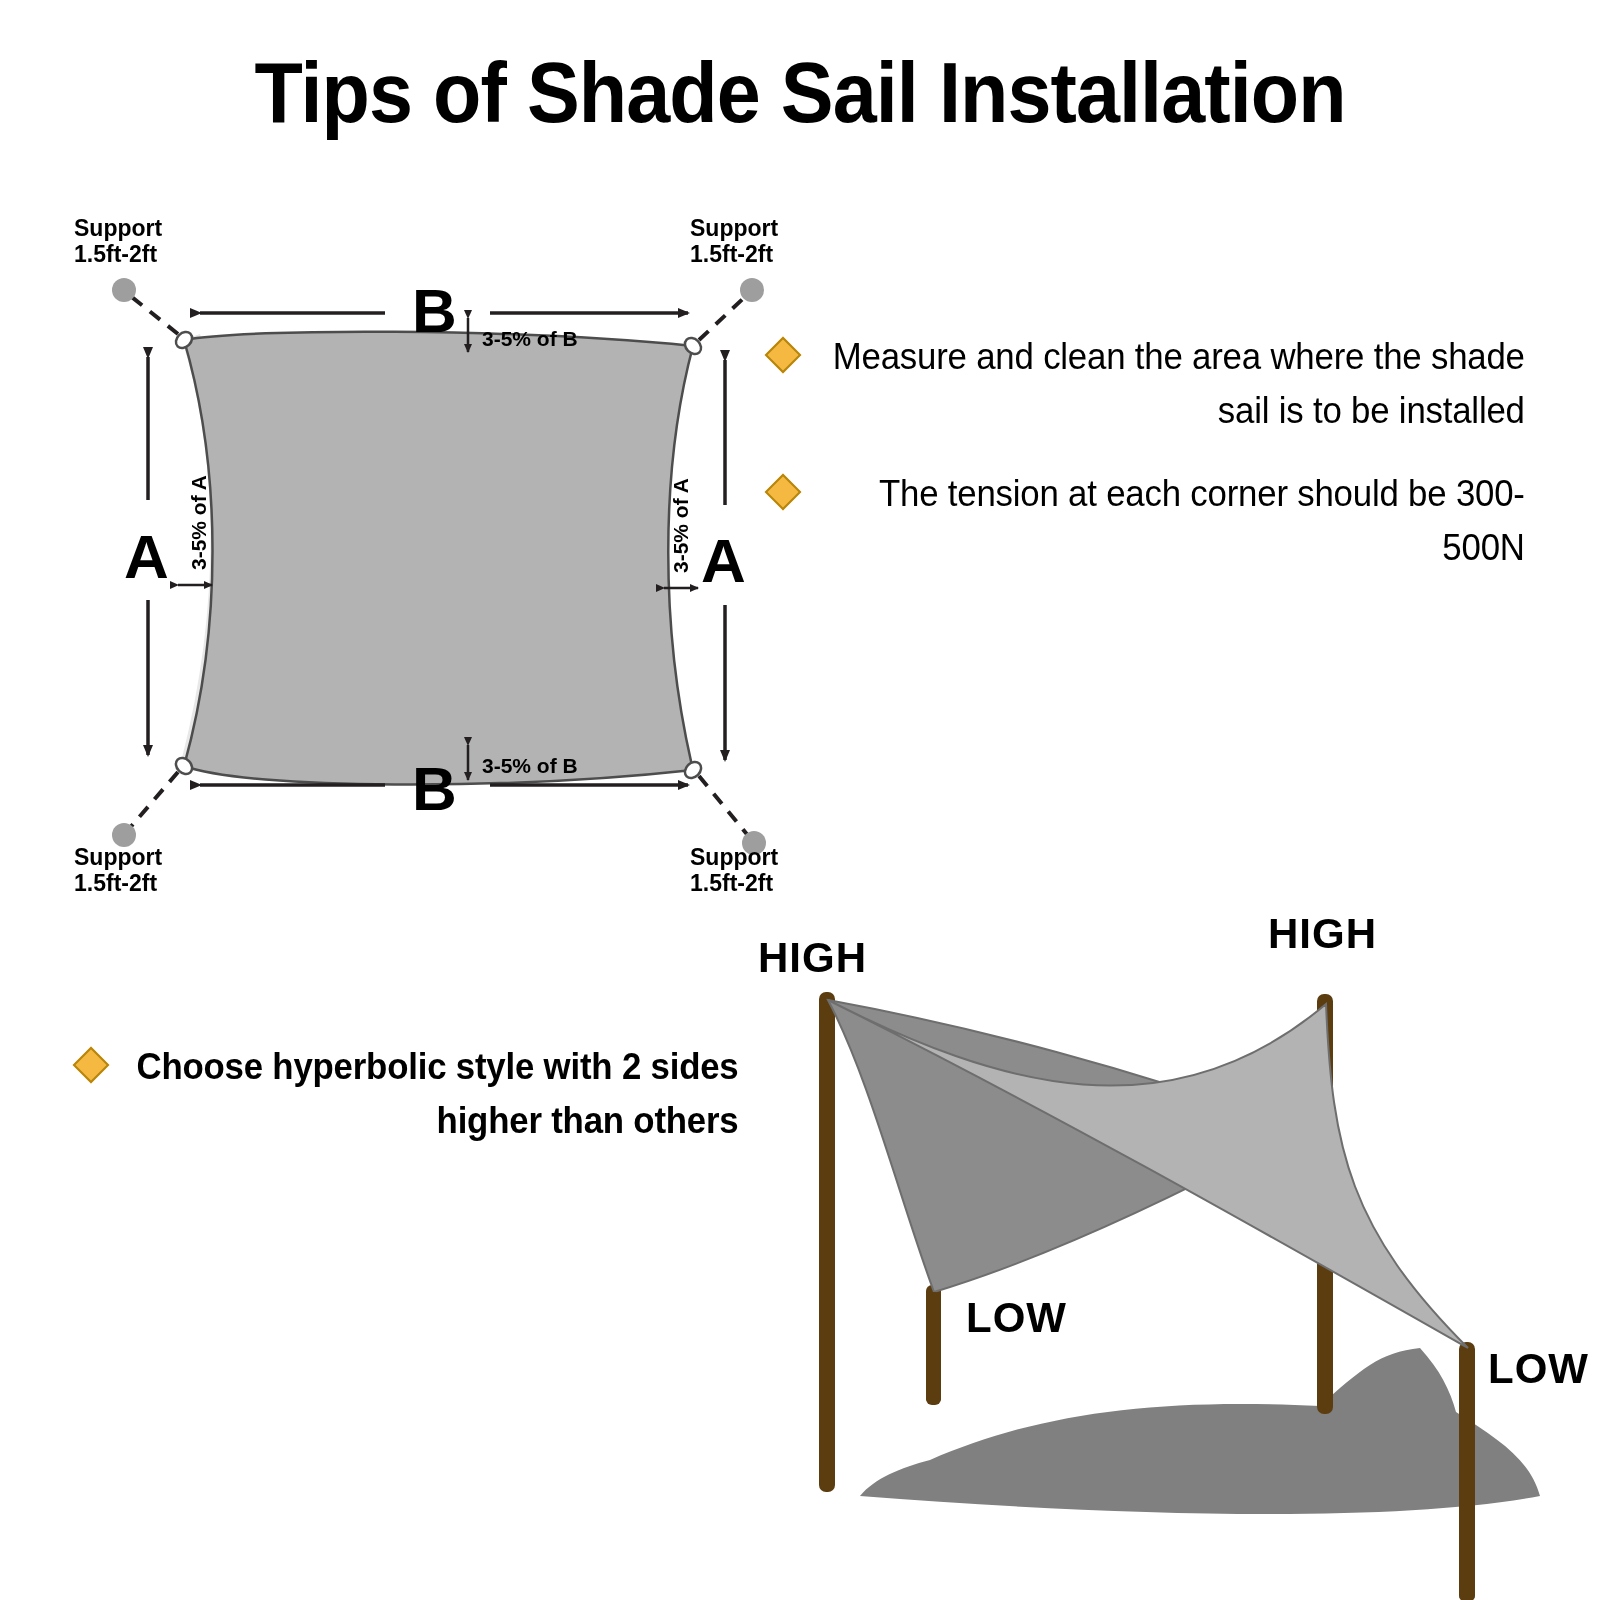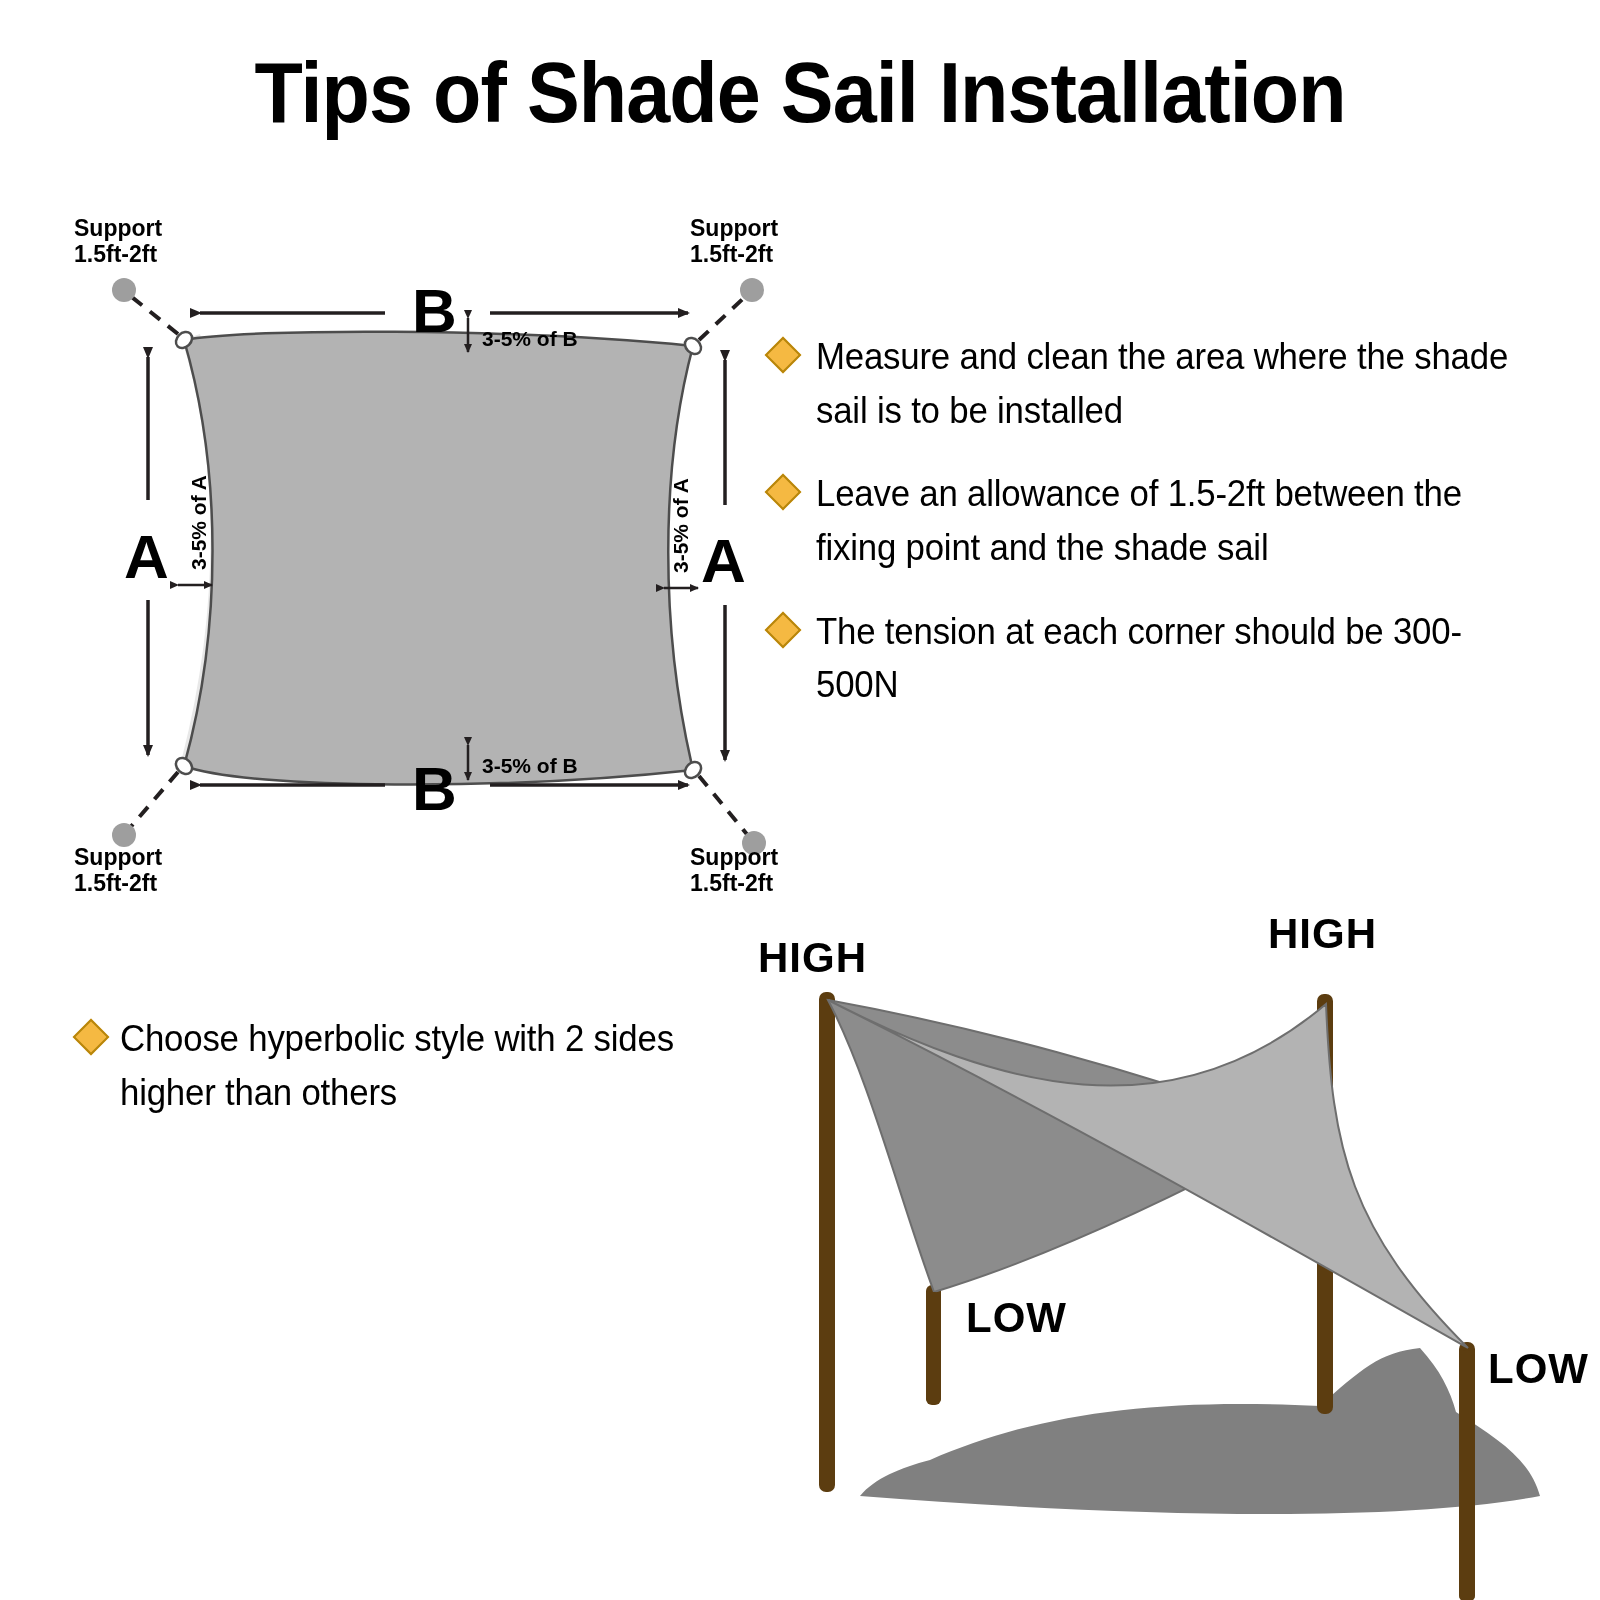--- a/index.html
+++ b/index.html
@@ -46,30 +46,32 @@
   #bottom-diagram {
     left: 740px;
     top: 900px;
     width: 860px;
     height: 700px;
   }
 
   
   .bullet-list {
     position: absolute;
+    text-align: right;
   }
   #tips-list-right {
     left: 770px;
     top: 330px;
     width: 800px;
   }
   #tips-list-left {
     left: 78px;
-    top: 1012px;
+    top: 1040px;
     width: 700px;
+    font-weight: bold;
   }
   .bullet-item {
     display: flex;
     align-items: flex-start;
     margin-bottom: 30px;
   }
   .bullet-diamond {
     flex: 0 0 auto;
     width: 26px;
     height: 26px;
@@ -226,24 +228,20 @@
   <text class="lbl-pct" x="0" y="0" transform="translate(628,363) rotate(-90)">3-5% of A</text>
 </svg>
 
 <div id="tips-list-right" class="bullet-list">
   <div class="bullet-item">
     <span class="bullet-diamond"></span>
     <span class="bullet-text">Measure and clean the area where the shade sail is to be installed</span>
   </div>
   <div class="bullet-item">
     <span class="bullet-diamond"></span>
-    <span class="bullet-text">Leave an allowance of 1.5-2ft between the fixing point and the shade sail</span>
-  </div>
-  <div class="bullet-item">
-    <span class="bullet-diamond"></span>
     <span class="bullet-text">The tension at each corner should be 300-500N</span>
   </div>
 </div>
 
 <div id="tips-list-left" class="bullet-list">
   <div class="bullet-item">
     <span class="bullet-diamond"></span>
     <span class="bullet-text">Choose hyperbolic style with 2 sides higher than others</span>
   </div>
 </div>

